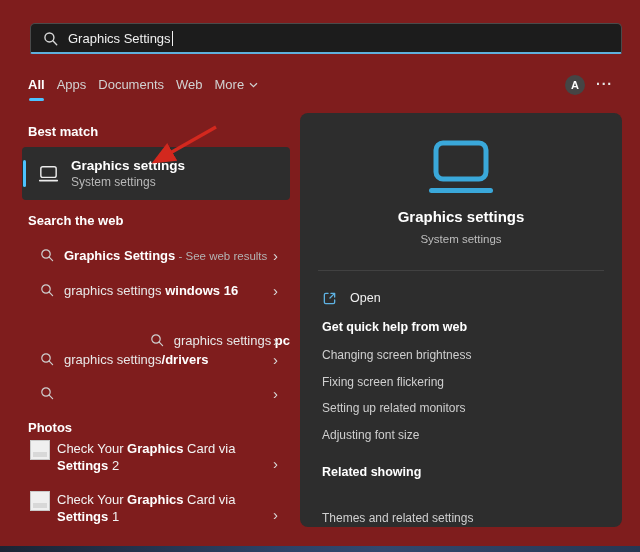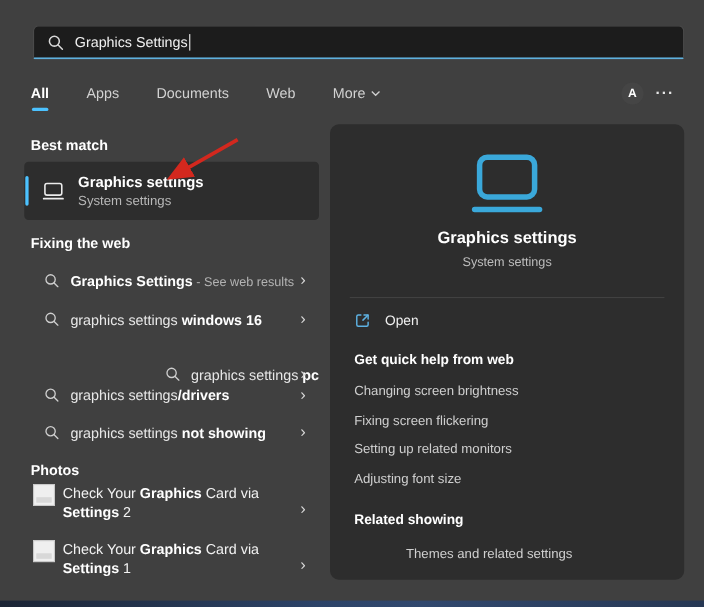--- a/index.html
+++ b/index.html
@@ -1,34 +1,34 @@
 <!DOCTYPE html>
 <html><head>
 <meta charset="utf-8">
 <style>
   html,body{margin:0;padding:0;background:#232323;}
   *{box-sizing:border-box;}
   .screen{
     position:relative;width:640px;height:552px;overflow:hidden;
-    background:#404040;
+    background:#7f1d1d;
     font-family:"Liberation Sans", sans-serif;
     color:#eaeaea;-webkit-font-smoothing:antialiased;
   }
   
   .search-box{
     position:absolute;left:30px;top:23px;width:592px;height:31px;
     background:#1c1c1c;border:1px solid #4a4a4a;border-bottom:2px solid #5fb0dd;
     border-radius:5px 5px 2px 2px;display:flex;align-items:center;padding-left:12px;
   }
   .search-box .q-icon{display:flex;margin-right:10px;}
   .search-box .value{font-size:13px;color:#f0f0f0;}
   .caret{width:1px;height:15px;background:#f0f0f0;margin-left:1px;animation:blink 1.1s steps(1) infinite;}
   @keyframes blink{50%{opacity:0;}}
   
-  .tabs{position:absolute;left:28px;top:77px;display:flex;gap:34px;align-items:flex-start;}
+  .tabs{position:absolute;left:28px;top:77px;display:flex;gap:12px;align-items:flex-start;}
   .tab{font-size:13px;color:#d2d2d2;position:relative;cursor:default;display:flex;align-items:center;gap:5px;}
   .tab.active{color:#ffffff;font-weight:bold;}
   .tab.active::after{
     content:"";position:absolute;left:1px;bottom:-9px;width:15px;height:3px;
     border-radius:2px;background:#4cc2ff;
   }
   .avatar{
     position:absolute;left:565px;top:75px;width:20px;height:20px;border-radius:50%;
     background:#454545;color:#fff;font-size:11px;font-weight:bold;
     display:flex;align-items:center;justify-content:center;
@@ -64,21 +64,21 @@
   .photo-text b{color:#ffffff;}
   
   .preview{
     position:absolute;left:300px;top:113px;width:322px;height:414px;
     background:#2d2d2d;border-radius:8px;
   }
   .pv-laptop{position:absolute;left:50%;top:27px;transform:translateX(-50%);}
   .pv-title{position:absolute;top:95px;width:100%;text-align:center;font-size:15px;font-weight:bold;color:#ffffff;}
   .pv-sub{position:absolute;top:120px;width:100%;text-align:center;font-size:11.5px;color:#bdbdbd;}
   .pv-divider{position:absolute;left:18px;right:18px;top:157px;height:1px;background:#414141;}
-  .pv-open{position:absolute;left:22px;top:166px;height:24px;display:flex;align-items:center;}
+  .pv-open{position:absolute;left:22px;top:178px;height:24px;display:flex;align-items:flex-start;}
   .pv-open .lbl{margin-left:13px;font-size:12.5px;color:#f0f0f0;}
   .pv-h{position:absolute;left:22px;font-size:12.5px;font-weight:bold;color:#ffffff;}
   .pv-link{position:absolute;left:22px;font-size:12px;color:#cfcfcf;}
   
   .anno-arrow{position:absolute;left:130px;top:110px;pointer-events:none;}
   
   .bottom-strip{
     position:absolute;left:0;top:546px;width:640px;height:6px;
     background:linear-gradient(90deg,#1b2434 0%,#2c4368 45%,#31486e 60%,#263753 100%);
   }
@@ -143,21 +143,21 @@
 
   <svg class="anno-arrow" width="110" height="64" viewBox="0 0 110 64">
     <defs>
       <marker id="ah" markerWidth="8" markerHeight="8" refX="5.5" refY="3" orient="auto">
         <path d="M0,0 L7,3 L0,6 Z" fill="#d3281e"></path>
       </marker>
     </defs>
     <line x1="86" y1="17" x2="26" y2="51" stroke="#d3281e" stroke-width="3.4" marker-end="url(#ah)"></line>
   </svg>
 
-  <div class="section-header" style="left:28px;top:213px;">Fixing the web</div>
+  <div class="section-header" style="left:28px;top:213px;">Search the web</div>
 
   <div class="row" style="top:238px;">
     <span class="g-icon">
       <svg width="14" height="14" viewBox="0 0 14 14" fill="none">
           <circle cx="6" cy="6" r="4.2" stroke="#cfcfcf" stroke-width="1.2"></circle>
           <line x1="9.2" y1="9.2" x2="12.6" y2="12.6" stroke="#cfcfcf" stroke-width="1.2" stroke-linecap="round"></line>
         </svg>
     </span>
     <span class="txt"><b>Graphics Settings</b><span class="dim"> - See web results</span></span>
     <span class="chev">›</span>
@@ -196,21 +196,20 @@
     <span class="chev">›</span>
   </div>
 
   <div class="row" style="top:376px;">
     <span class="g-icon">
       <svg width="14" height="14" viewBox="0 0 14 14" fill="none">
           <circle cx="6" cy="6" r="4.2" stroke="#cfcfcf" stroke-width="1.2"></circle>
           <line x1="9.2" y1="9.2" x2="12.6" y2="12.6" stroke="#cfcfcf" stroke-width="1.2" stroke-linecap="round"></line>
         </svg>
     </span>
-    <span class="txt"><span>graphics settings </span><b>not showing</b></span>
     <span class="chev">›</span>
   </div>
 
   <div class="section-header" style="left:28px;top:420px;">Photos</div>
 
   <div class="photo-row" style="top:440px;">
     <span class="thumb"></span>
     <span class="photo-text">
       <span>Check Your </span><b>Graphics</b><span> Card via</span>
       <b>Settings</b><span> 2</span>
@@ -249,17 +248,17 @@
       <span class="lbl">Open</span>
     </div>
 
     <div class="pv-h" style="top:207px;">Get quick help from web</div>
     <div class="pv-link" style="top:235px;">Changing screen brightness</div>
     <div class="pv-link" style="top:262px;">Fixing screen flickering</div>
     <div class="pv-link" style="top:288px;">Setting up related monitors</div>
     <div class="pv-link" style="top:315px;">Adjusting font size</div>
 
     <div class="pv-h" style="top:352px;">Related showing</div>
-    <div class="pv-link" style="top:383px;margin-left:47px;">Themes and related settings</div>
+    <div class="pv-link" style="top:398px;">Themes and related settings</div>
   </div>
 
   <div class="bottom-strip"></div>
 </div>
 
 </body></html>

